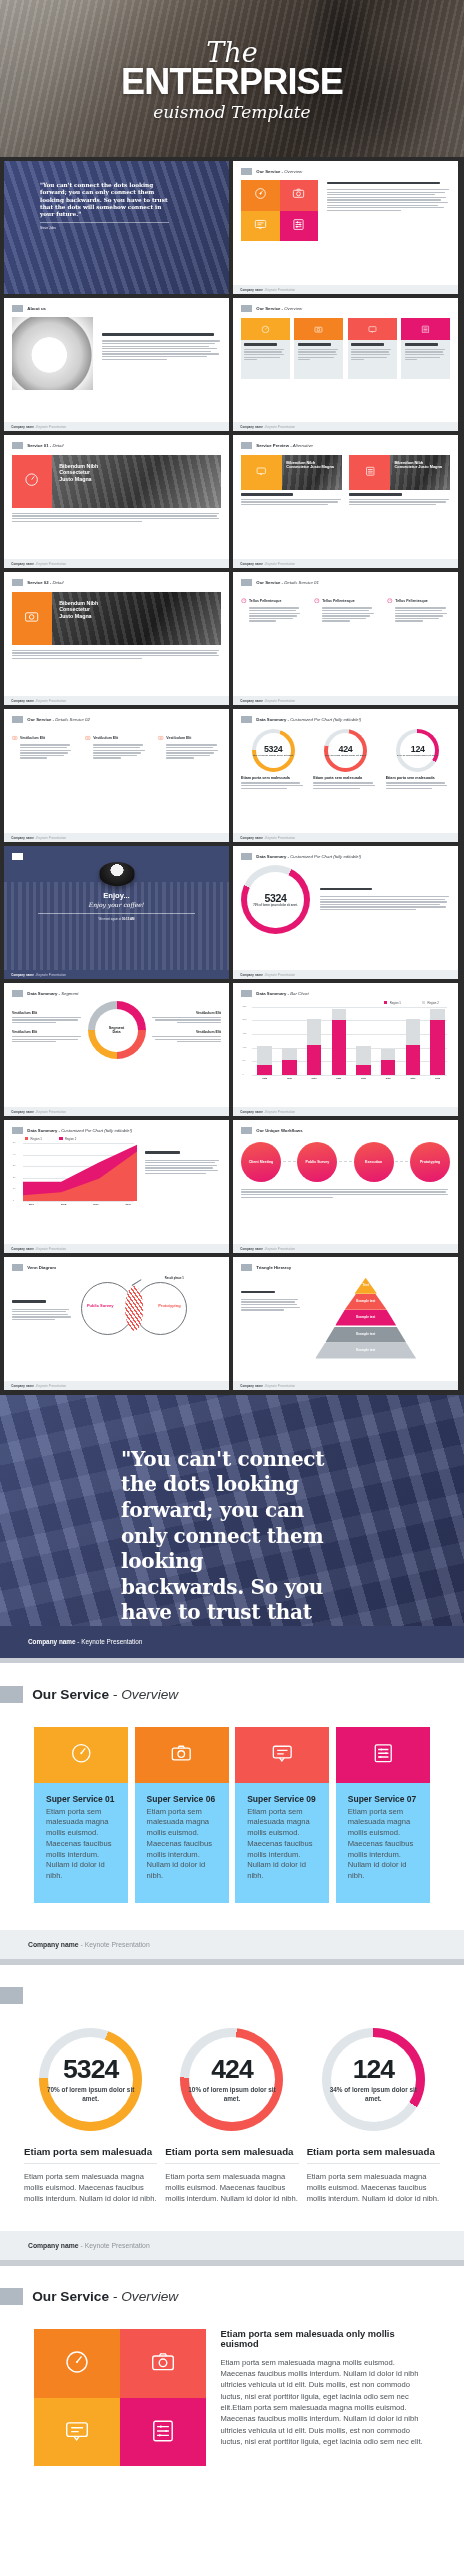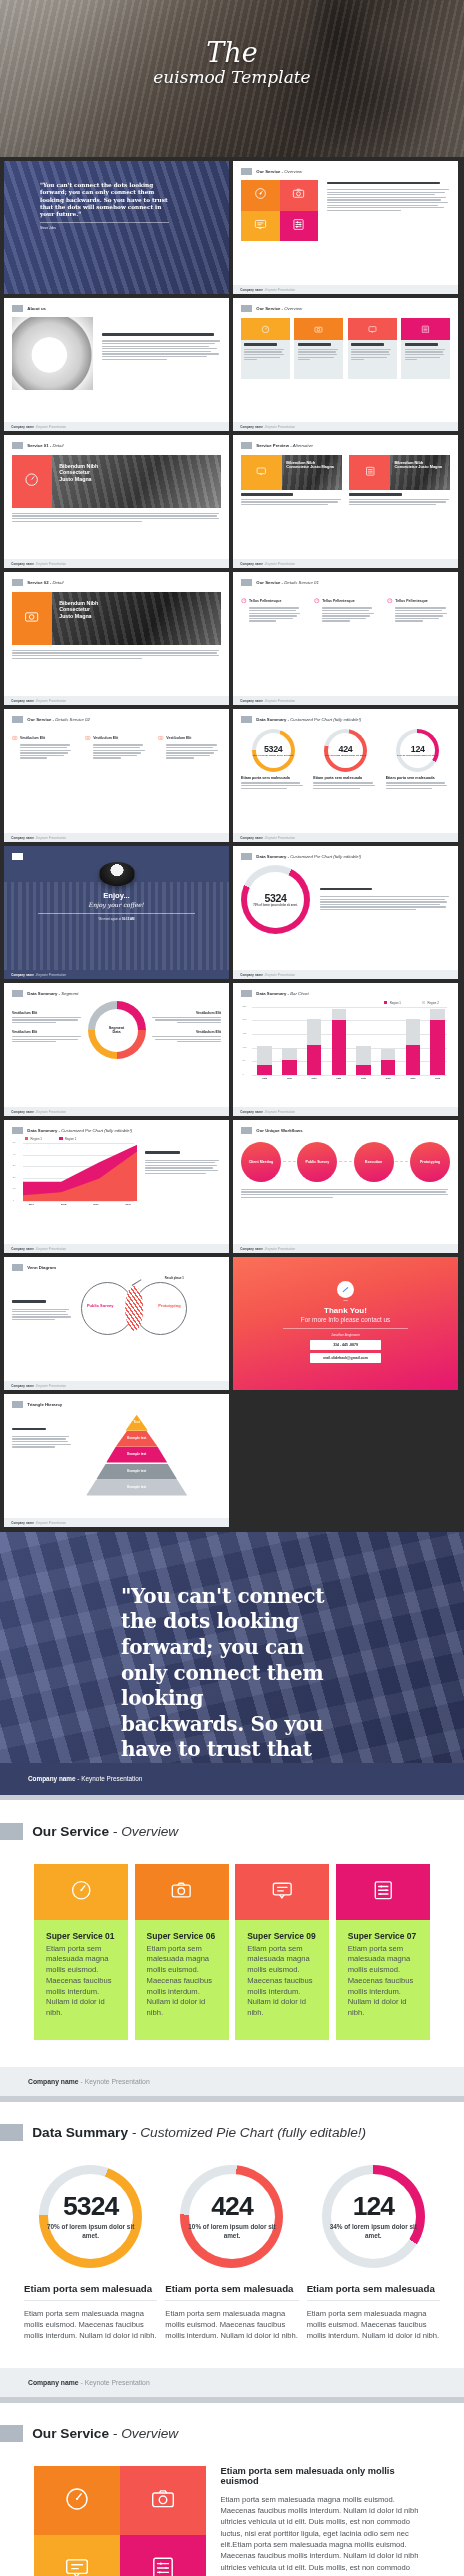--- a/index.html
+++ b/index.html
@@ -301,21 +301,21 @@
   .big-white { background:#fff; padding:22.5px 0 0 0; }
   .bigtitle { display:flex; align-items:center; gap:9.7px; margin-bottom:24px; }
   .bigtitle .tab { width:22.5px; height:17px; background:#b0b9c2; }
   .bigtitle .tx { font-size:13.7px; font-weight:bold; color:#22272b; white-space:nowrap;}
   .bigtitle .tx i { font-weight:normal; color:#35393d; }
 
   .bigcards { display:flex; gap:6.4px; padding:0 34px; }
   .bigcard { flex:1; }
   .bigcard .cap { height:56px; display:flex; align-items:center; justify-content:center;}
   .bigcard .cap svg { width:22.5px; height:22.5px; }
-  .bigcard .bod { background:#bef264; padding:11.3px 12px 21px; min-height:97px;}
+  .bigcard .bod { background:#7dd3fc; padding:11.3px 12px 21px; min-height:97px;}
   .bigcard .bod h4 { font-size:8.5px; color:#22272b; margin-bottom:2.4px; }
   .bigcard .bod p { font-size:7.6px; color:#4d5358; line-height:1.42; }
   .big-foot-light { height:29px; background:#eceff1; display:flex; align-items:center; padding-left:28px; margin-top:27px;}
   .big-foot-light span { font-size:6.8px; color:#8e959b; }
   .big-foot-light span b { color:#2d3237; }
 
   
   .biggauges { display:flex; padding:0 24px; gap:8px; }
   .biggauges .g { flex:1; text-align:center; }
   .biggauges .dwrap { display:flex; justify-content:center; }
@@ -337,20 +337,21 @@
 </style>
 </head>
 <body>
 
 <div class="page">
 
   <div class="hero">
     <div class="hero-photo"></div>
     <div class="hero-text">
       <div class="hero-the">The</div>
+      <div class="hero-main">ENTERPRISE</div>
       <div class="hero-sub">euismod Template</div>
     </div>
   </div>
 
   <div class="grid-wrap">
   <div class="grid">
 
 
     <div class="thumb blue-quote">
       <div class="bq-photo"></div>
@@ -1157,34 +1158,20 @@
           </div>
         </div>
       </div>
       <div class="t-foot">
             <b>Company name</b>
             <span> - </span>
             <span>Keynote Presentation</span>
           </div>
     </div>
 
-    <div class="thumb thanks">
-      <div class="in">
-        <div class="badge">
-              <i></i>
-            </div>
-        <div class="vis">visit</div>
-        <div class="h">Thank You!</div>
-        <div class="s">For more info please contact us</div>
-        <div class="rule"></div>
-        <div class="nm">Jonathan Anginsann</div>
-        <div class="pill">334 - 445 -8879</div>
-        <div class="pill">mail.slidehack@gmail.com</div>
-      </div>
-    </div>
 
     <div class="thumb">
       <div class="t-body">
         <div class="t-title">
           <span class="t-tab"></span>
           <span class="t-tlabel"><span>Triangle Hierarcy</span></span>
         </div>
         <div class="pyrwrap">
           <div style="flex:0 0 61px;padding-top:16px">
             <div class="fake-h" style="width:55%;height:2.7px"></div>
@@ -1287,21 +1274,20 @@
     </div>
     <div class="big-foot-light">
       <span><b>Company name</b><span> - </span><span>Keynote Presentation</span></span>
     </div>
   </div>
   <div class="band"></div>
 
   <div class="big big-white">
     <div class="bigtitle">
       <span class="tab"></span>
-      <span class="tx"><span>Data Summary</span><i> - Customized Pie Chart (fully editable!)</i></span>
     </div>
     <div class="biggauges">
       <div class="g">
         <div class="dwrap">
           <div class="bdonut" style="width:103px;height:103px;border-radius:50%;background:conic-gradient(from 20deg,#f9a825 0 70%, #dfe5e8 70% 100%);">
             <div style="position:absolute;inset:8.9px;background:#fff;border-radius:50%"></div>
             <div class="num">
                 <b>5324</b>
                 <s>70% of lorem ipsum dolor sit amet.</s>
               </div>

